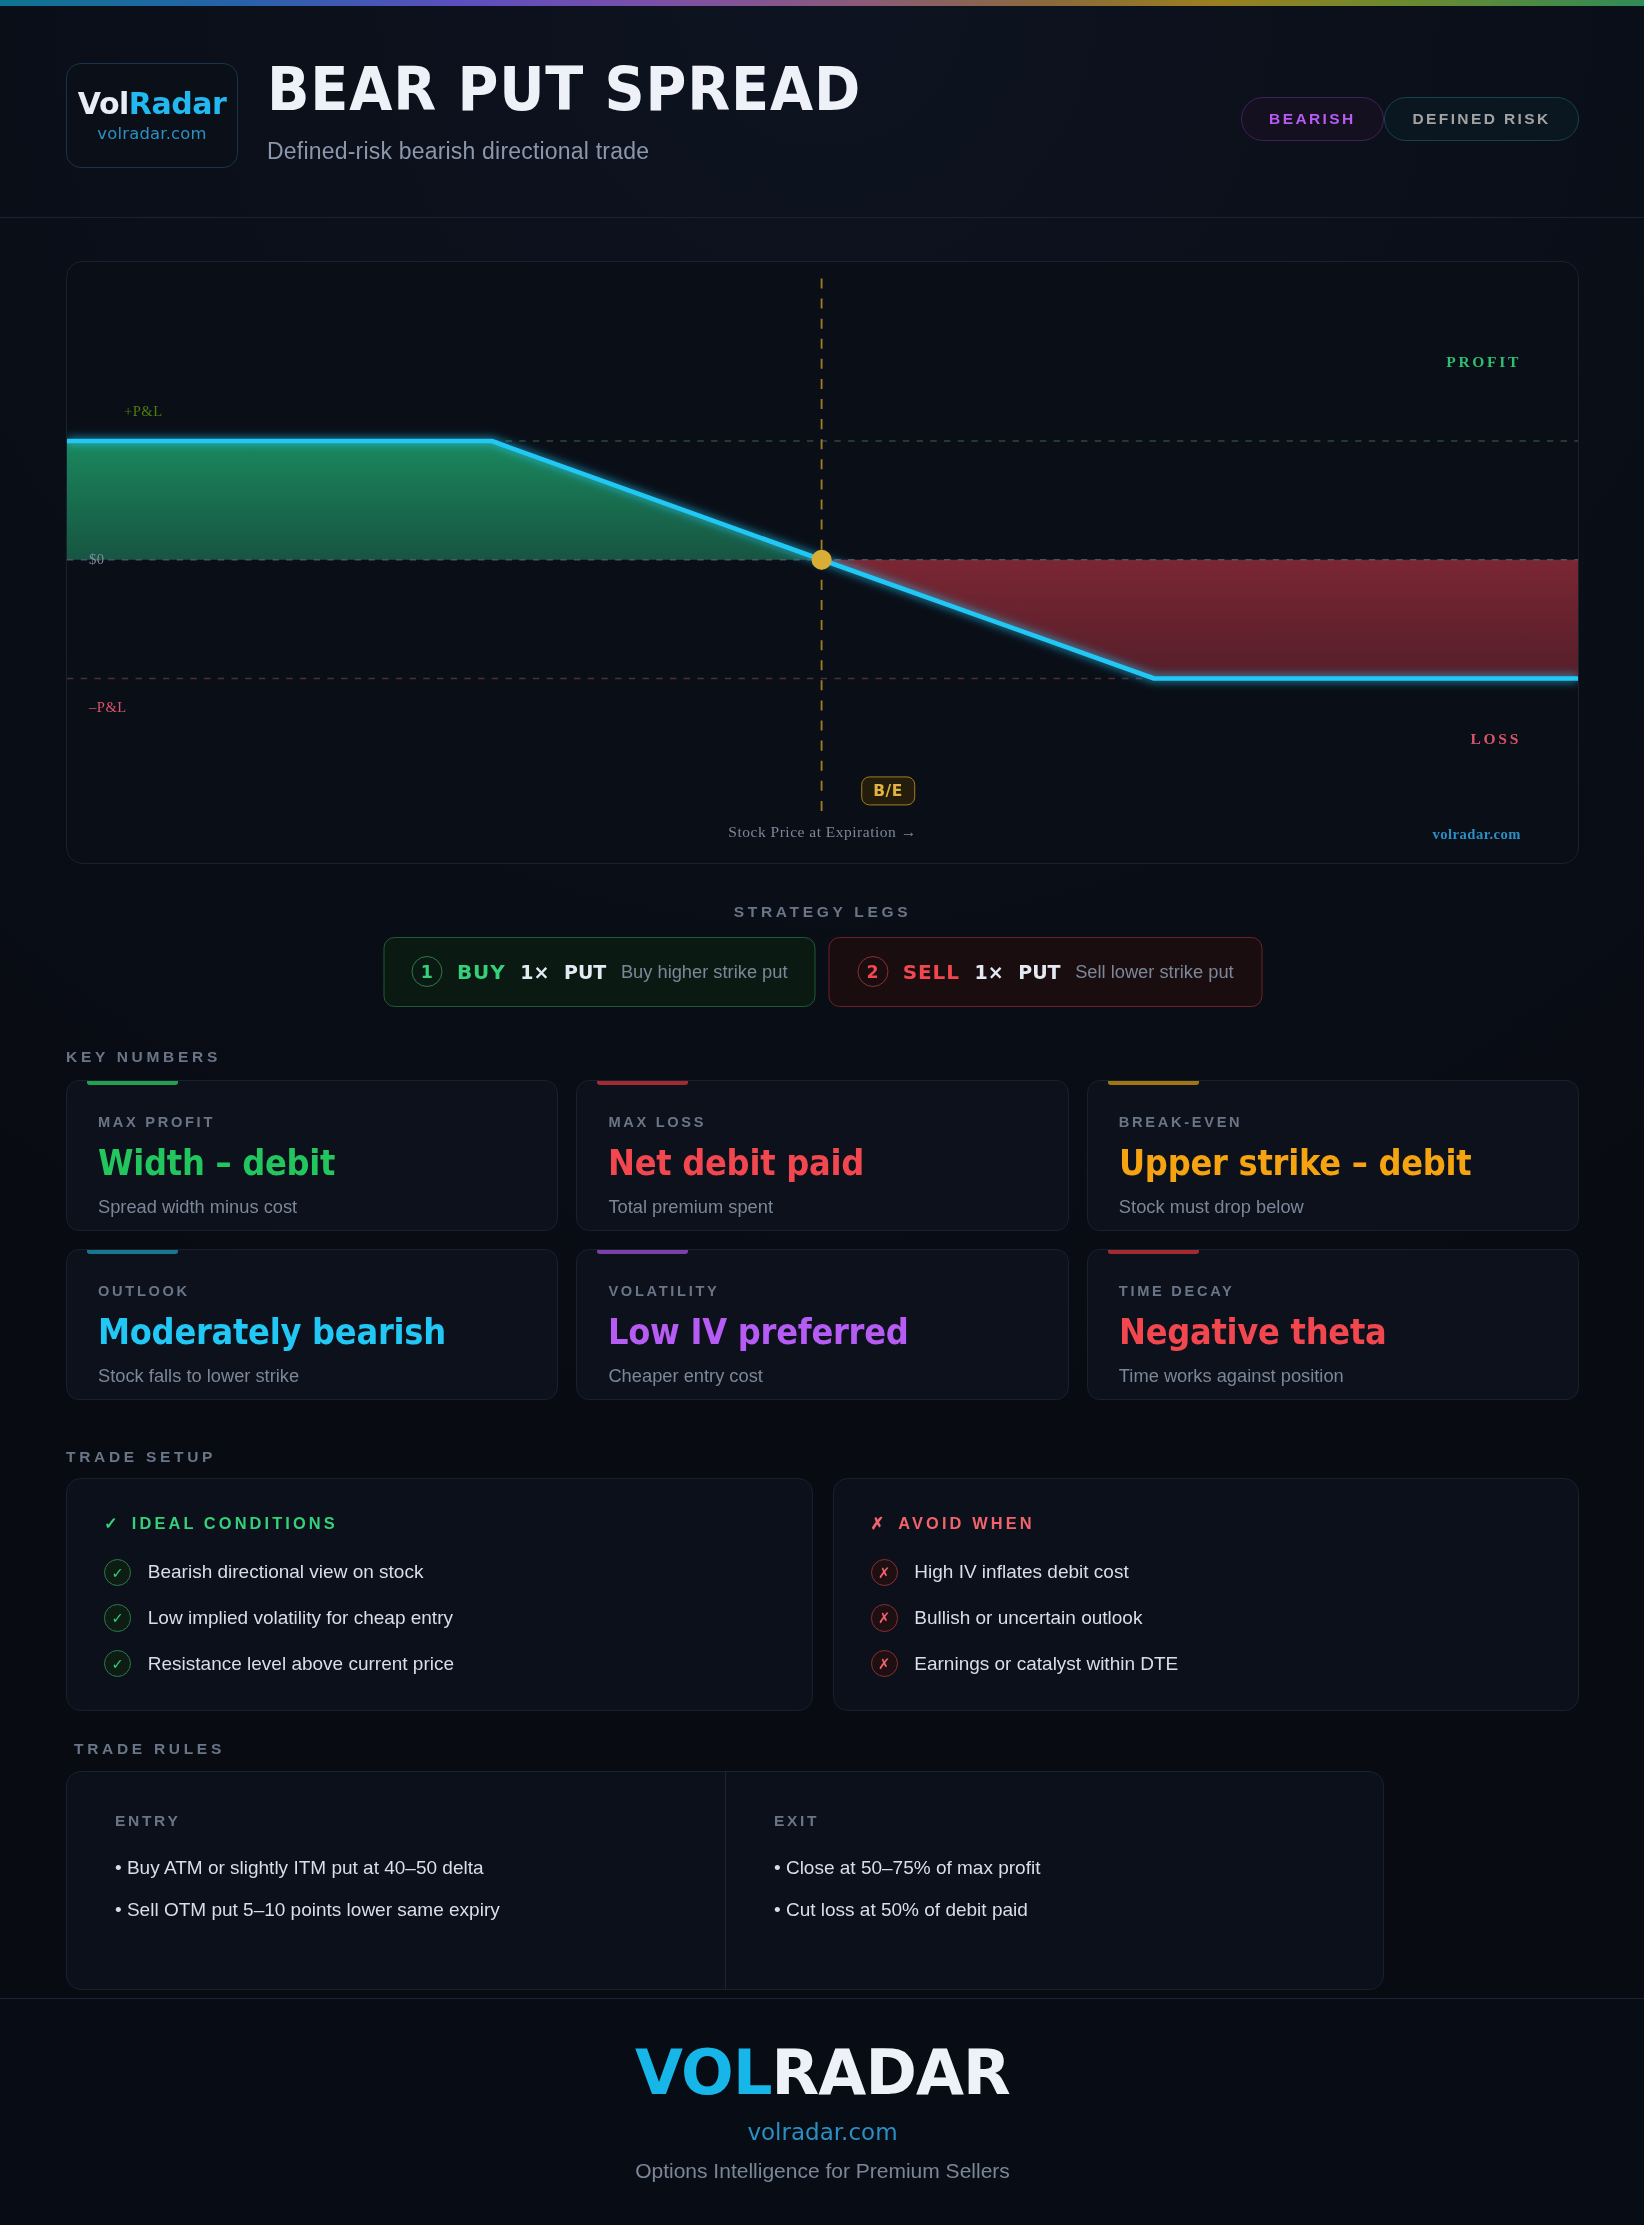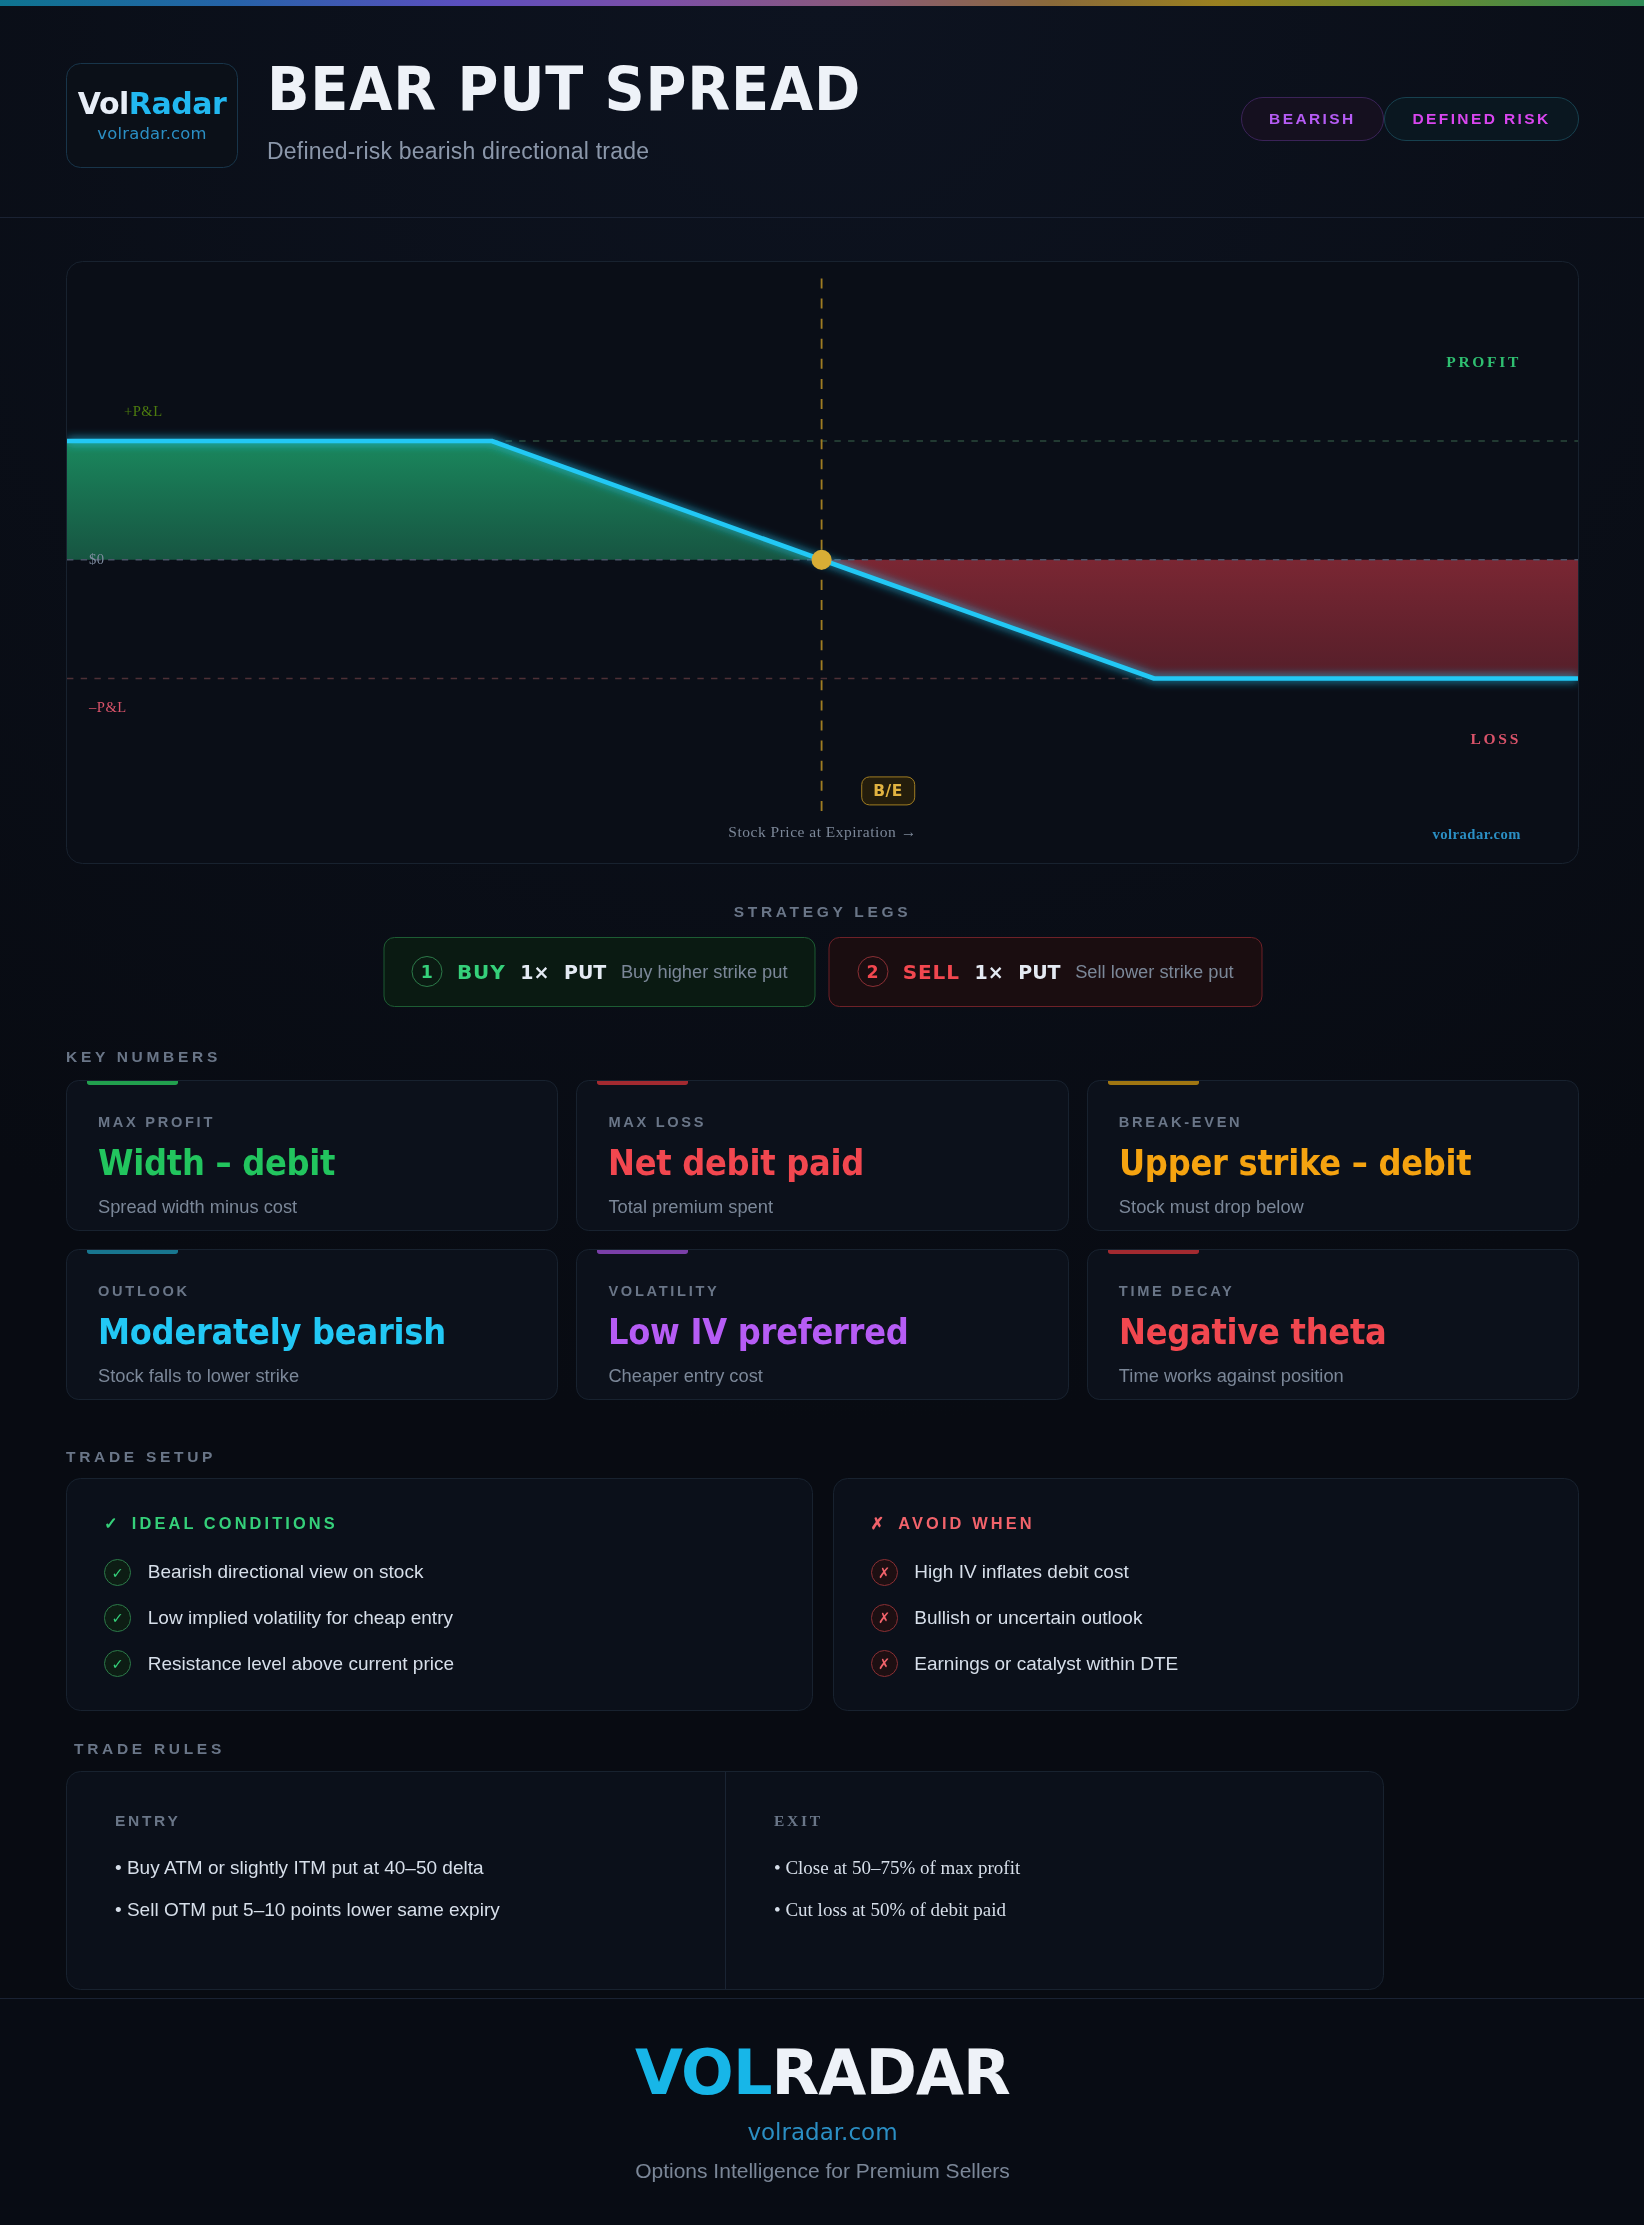--- a/index.html
+++ b/index.html
@@ -76,21 +76,21 @@
     display: flex; gap: 0;
   }
   .badge {
     border-radius: 913px;
     padding: 12px 27.4px;
     font-size: 15.5px;
     font-weight: 700;
     letter-spacing: 2.4px;
   }
   .badge.bearish { color: #b65cf5; border: 0.9px solid #3b2358; background: #15101f; }
-  .badge.defined { color: #d946ef; border: 0.9px solid #17414f; background: #0a1720; text-align: center; }
+  .badge.defined { color: #a3a3a3; border: 0.9px solid #17414f; background: #0a1720; text-align: center; }
 
   
   .chart-card {
     position: absolute; left: 66px; top: 261px;
     width: 1513px; height: 603px;
     border: 0.9px solid #18222f;
     border-radius: 16.4px;
     background: #0a0e17;
     overflow: hidden;
   }
@@ -232,21 +232,21 @@
   
   .tr-title { left: 66px; top: 1740px; margin-left: 8px; }
   .tr-card {
     position: absolute; left: 66px; top: 1771px;
     width: 1318px; height: 219px;
     border: 0.9px solid #18222f; border-radius: 14.6px;
     background: #0b101a;
     display: grid; grid-template-columns: 1fr 1fr;
   }
   .tr-col { padding: 40px 48px; }
-  .tr-col + .tr-col { border-left: 0.9px solid #1a2433; font-family: Liberation Serif, serif; }
+  .tr-col + .tr-col { border-left: 0.9px solid #1a2433; }
   .tr-label { font-size: 15.5px; letter-spacing: 2.7px; color: #6a7688; font-weight: 700; }
   .tr-list { margin-top: 27.4px; display: flex; flex-direction: column; gap: 20px; }
   .tr-item { font-size: 19px; color: #d7dfea; }
 
   
   .footer {
     position: absolute; left: 0; bottom: 0;
     width: 1645px; height: 228px;
     border-top: 0.9px solid #1a2233;
     background: #080c14;

